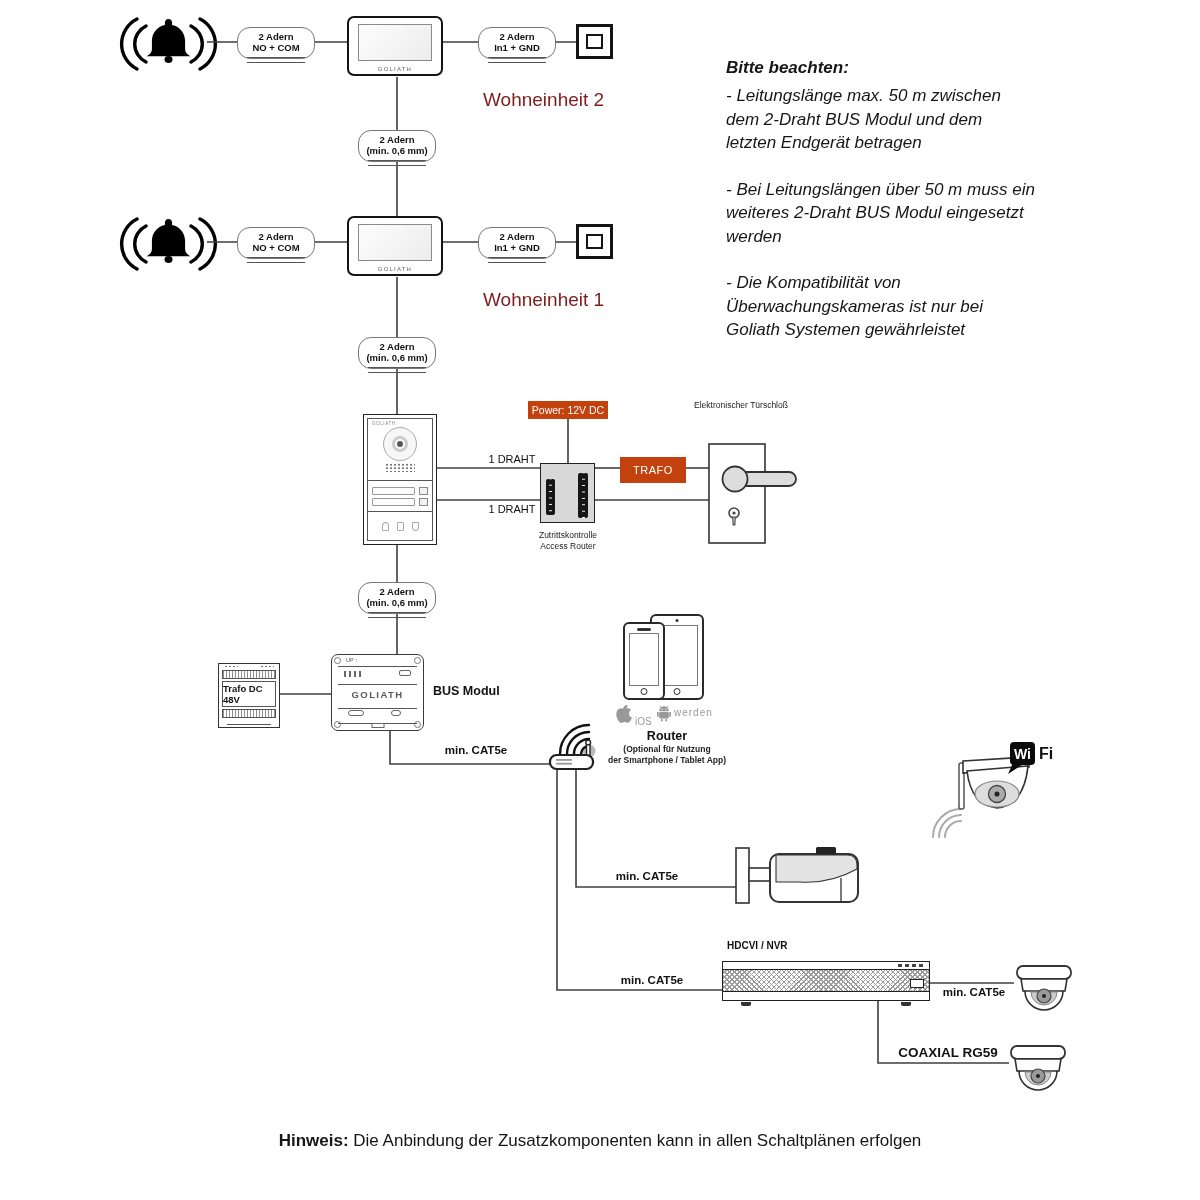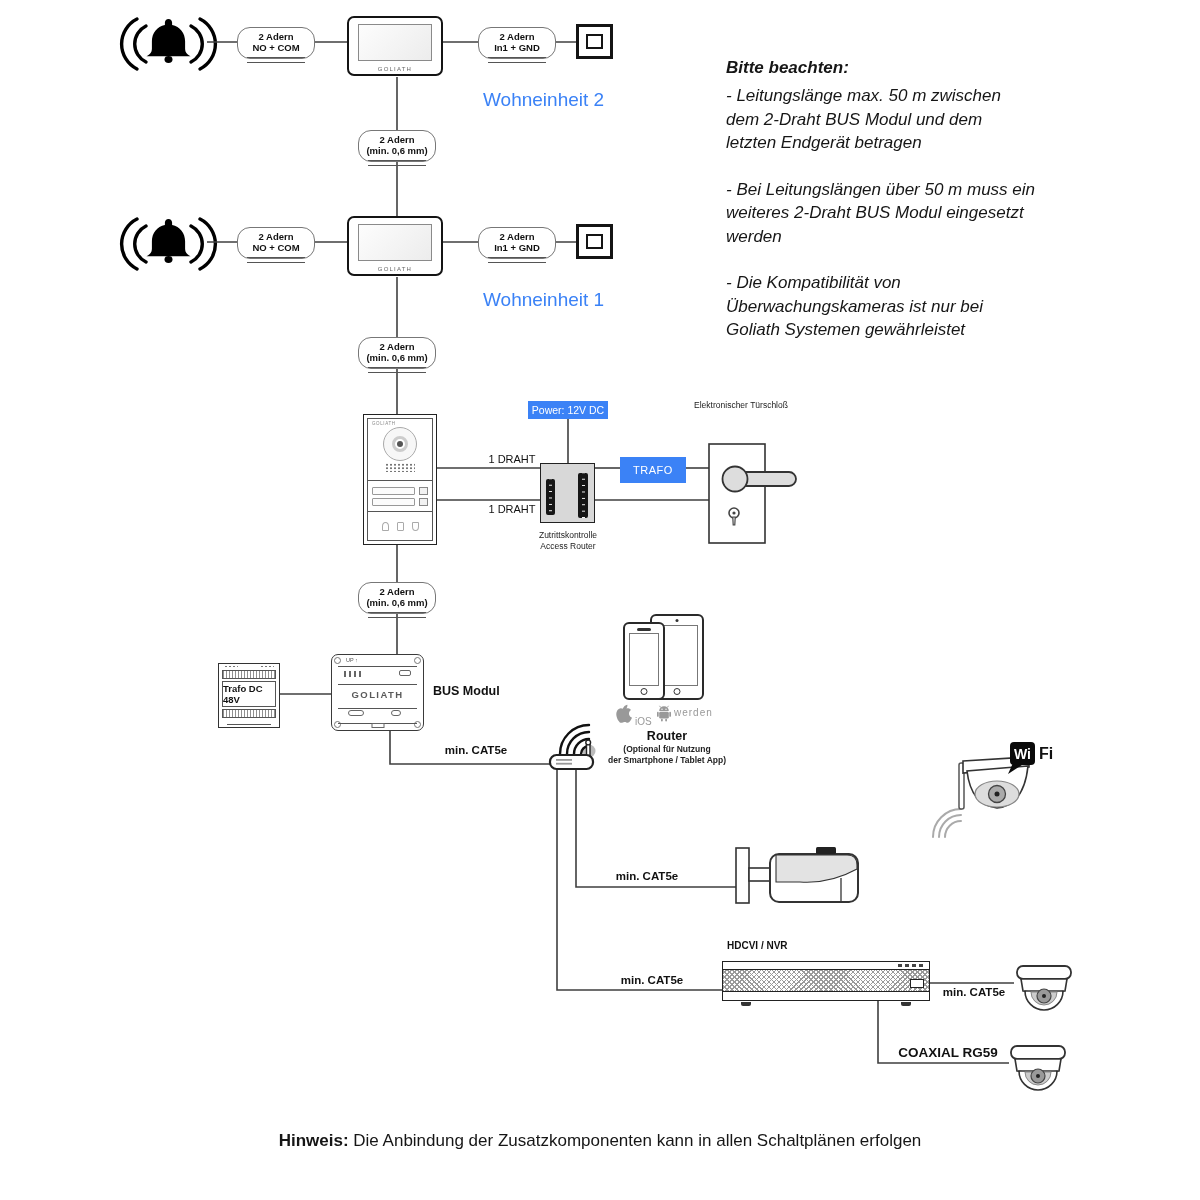--- a/index.html
+++ b/index.html
@@ -26,21 +26,21 @@
   .monitor .screen { position:absolute; left:9px; right:9px; top:6px; height:37px;
           border:1px solid #8a8a8a; background:linear-gradient(135deg,#fdfdfd 0%,#ececec 100%); }
   .monitor .brand { position:absolute; bottom:2px; width:100%; text-align:center;
           font-size:6px; letter-spacing:1.2px; color:#666; }
 
   
   .contact { width:37px; height:35px; border:3px solid #141414; background:#fff;
           display:flex; align-items:center; justify-content:center; z-index:3; }
   .contact .inner { width:17px; height:15px; border:2px solid #141414; }
 
-  .unit-label { font-size:19px; color:#3b82f6; z-index:3; white-space:nowrap; }
+  .unit-label { font-size:19px; color:#7f1d1d; z-index:3; white-space:nowrap; }
 
   
   .notes { width:360px; z-index:3; font-size:17px; line-height:1.38; color:#161616;font-style:italic; }
   .notes .heading { font-weight:bold; margin-bottom:5px; }
   .notes .item { white-space:pre-line; margin-bottom:23px; }
 
   
   .station { left:363px; top:414px; width:74px; height:131px; border:1.6px solid #222;
           background:#fff; padding:3px; z-index:3; }
   .station-inner { width:100%; height:100%; border:1px solid #555; display:flex; flex-direction:column; }
@@ -58,21 +58,21 @@
   .st-plate { height:8px; border:1px solid #999; background:#fcfcfc; border-radius:1px; }
   .st-btns { display:flex; flex-direction:column; gap:3px; }
   .st-btn { width:9px; height:8px; border:1px solid #888; background:#f2f2f2; }
   .st-bottom { flex:1; display:flex; align-items:center; justify-content:center; gap:8px; }
   .st-ico { width:7px; height:9px; border:1px solid #aaa; border-radius:1px; }
   .st-ico.i1 { border-radius:50% 50% 1px 1px; }
   .st-ico.i3 { border-radius:1px 1px 50% 50%; }
 
   .draht { width:64px; text-align:center; font-size:11px; color:#111; z-index:3; }
 
-  .blackbox { background:#3b82f6; color:#fff; text-align:center; z-index:3;
+  .blackbox { background:#c2410c; color:#fff; text-align:center; z-index:3;
           display:flex; align-items:center; justify-content:center; }
   .power { left:528px; top:401px; width:80px; height:18px; font-size:10.5px; }
   .trafo { left:620px; top:457px; width:66px; height:26px; font-size:11px; letter-spacing:.5px; }
 
   .access { left:540px; top:463px; width:55px; height:60px; background:#d8d8d8; border:1.4px solid #222; z-index:3; }
   .term { position:absolute; background:#161616; border-radius:2px;
           background-image:radial-gradient(#fff 1px, transparent 1.2px); background-size:9px 6.4px;
           background-position:center 3px; background-repeat:repeat-y; }
   .term.t1 { left:5px; top:15px; width:9px; height:36px; }
   .term.t2 { right:6px; top:9px; width:10px; height:45px; }

